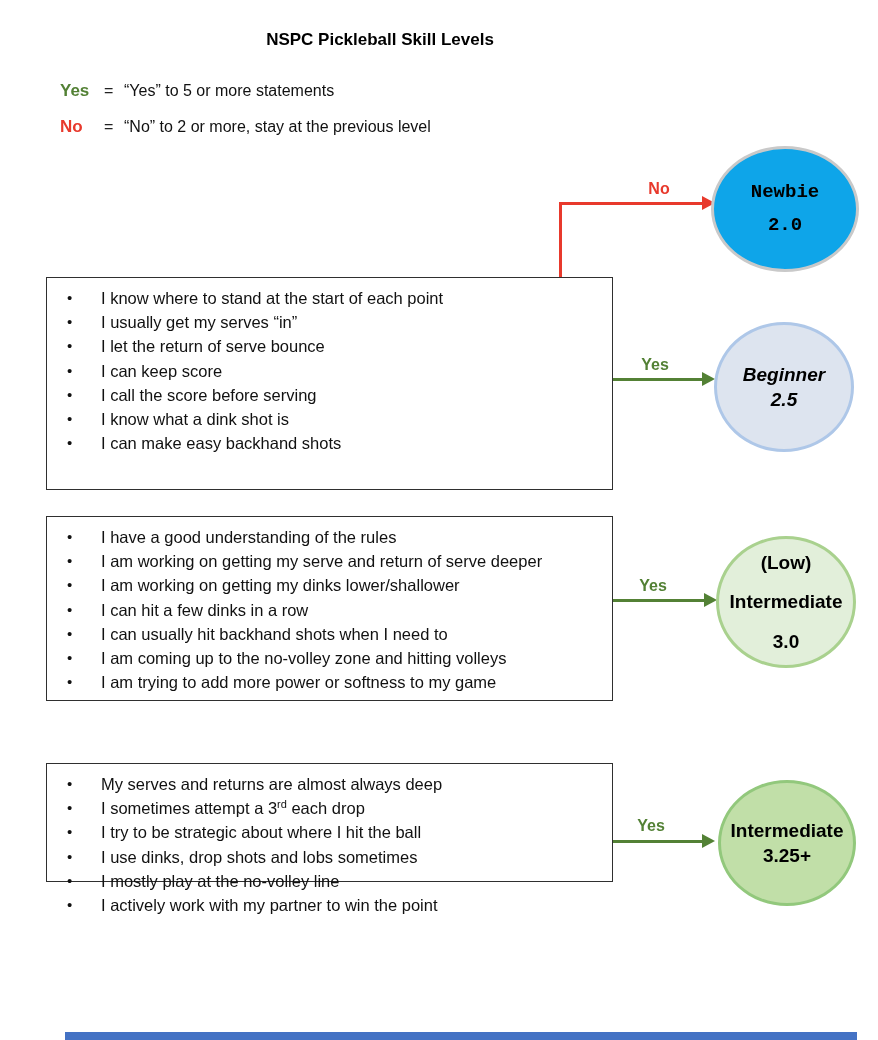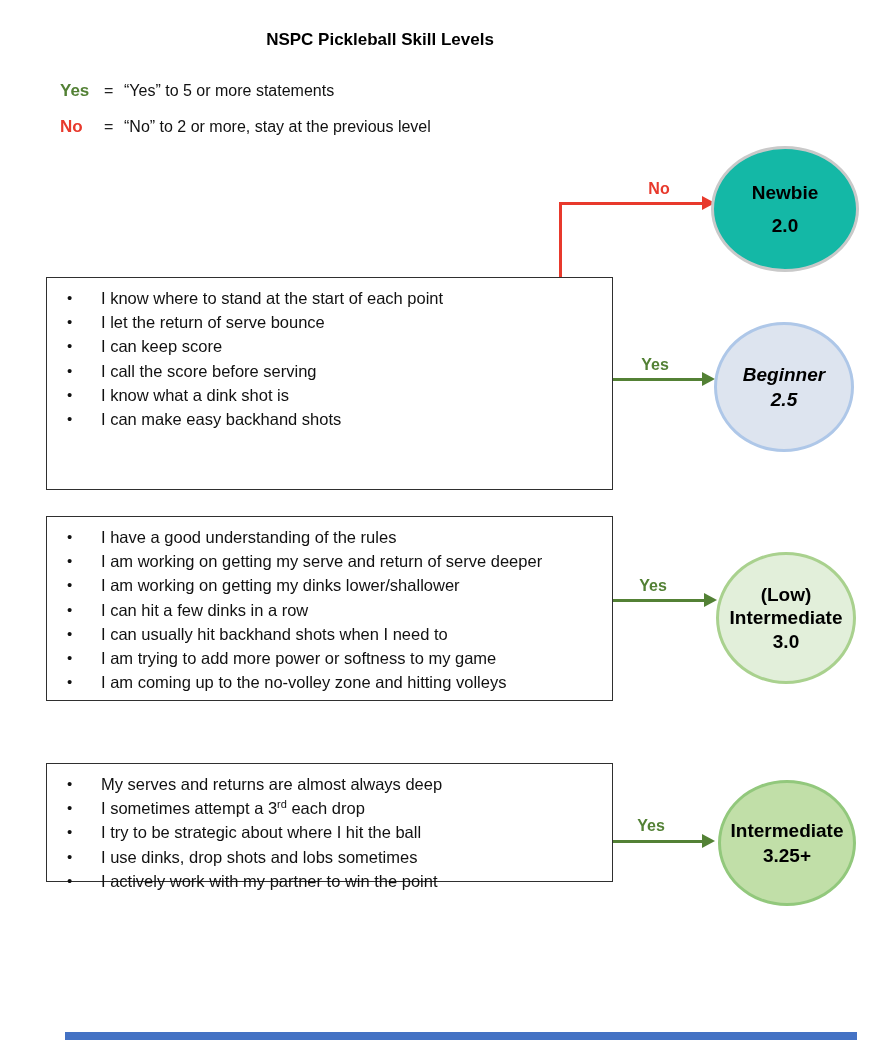--- a/index.html
+++ b/index.html
@@ -39,21 +39,21 @@
   .stmt-list sup{font-size:11px;line-height:0;}
 
   .level-circle{
     position:absolute;border-radius:50%;border:3px solid;box-sizing:border-box;
     display:flex;flex-direction:column;align-items:center;justify-content:center;
     text-align:center;font-weight:bold;color:#000;
   }
   .level-circle span{display:block;font-size:19px;line-height:23.5px;white-space:nowrap;}
   .c-newbie{left:711px;top:146px;width:148px;height:126px;row-gap:9px;}
   .c-beginner{left:714px;top:322px;width:140px;height:130px;row-gap:2px;}
-  .c-lowint{left:716px;top:552px;width:140px;height:132px;row-gap:0;}
+  .c-lowint{left:716px;top:536px;width:140px;height:132px;row-gap:16px;}
   .c-int{left:718px;top:780px;width:138px;height:126px;row-gap:2px;}
 
   .arrow-seg{position:absolute;}
   .no-arrow-v{left:559px;top:203px;width:3px;height:75px;}
   .no-arrow-h{left:559px;top:202px;width:146px;height:3px;}
   .no-arrowhead{
     position:absolute;left:702px;top:196px;width:0;height:0;
     border-top:7.5px solid transparent;border-bottom:7.5px solid transparent;
     border-left:13px solid;
   }
@@ -110,51 +110,53 @@
   <div class="yes-arrowhead yes-2-head" style="border-left-color: rgb(83, 129, 53);"></div>
   <div class="yes-label yes-2-label" style="color: rgb(83, 129, 53);">Yes</div>
 
   <div class="arrow-seg yes-arrow-h yes-3-h" style="background-color: rgb(83, 129, 53);"></div>
   <div class="yes-arrowhead yes-3-head" style="border-left-color: rgb(83, 129, 53);"></div>
   <div class="yes-label yes-3-label" style="color: rgb(83, 129, 53);">Yes</div>
 
   <div class="stmt-box box-1">
     <ul class="stmt-list">
       <li>I know where to stand at the start of each point</li>
+      <li>I usually get my serves “in”</li>
       <li>I let the return of serve bounce</li>
       <li>I can keep score</li>
       <li>I call the score before serving</li>
       <li>I know what a dink shot is</li>
       <li>I can make easy backhand shots</li>
     </ul>
   </div>
 
   <div class="stmt-box box-2">
     <ul class="stmt-list">
       <li>I have a good understanding of the rules</li>
       <li>I am working on getting my serve and return of serve deeper</li>
       <li>I am working on getting my dinks lower/shallower</li>
       <li>I can hit a few dinks in a row</li>
       <li>I can usually hit backhand shots when I need to</li>
+      <li>I am coming up to the no-volley zone and hitting volleys</li>
       <li>I am trying to add more power or softness to my game</li>
-      <li>I am coming up to the no-volley zone and hitting volleys</li>
     </ul>
   </div>
 
   <div class="stmt-box box-3">
     <ul class="stmt-list">
       <li>My serves and returns are almost always deep</li>
       <li><span>I sometimes attempt a 3</span><sup>rd</sup><span> each drop</span></li>
       <li>I try to be strategic about where I hit the ball</li>
       <li>I  use dinks, drop shots and lobs sometimes</li>
+      <li>I mostly play at the no-volley line</li>
       <li>I actively work with my partner to win the point</li>
     </ul>
   </div>
 
-  <div class="level-circle c-newbie" style="background-color: #14b8a6; border-color: rgb(201, 201, 201);">
+  <div class="level-circle c-newbie" style="background-color: #0ea5e9; border-color: rgb(201, 201, 201); font-family: Liberation Mono, monospace;">
     <span>Newbie</span>
     <span>2.0</span>
   </div>
 
   <div class="level-circle c-beginner" style="background-color: rgb(221, 228, 239); border-color: rgb(174, 199, 232); font-style: italic;">
     <span>Beginner</span>
     <span>2.5</span>
   </div>
 
   <div class="level-circle c-lowint" style="background-color: rgb(226, 239, 218); border-color: rgb(169, 209, 142);">

